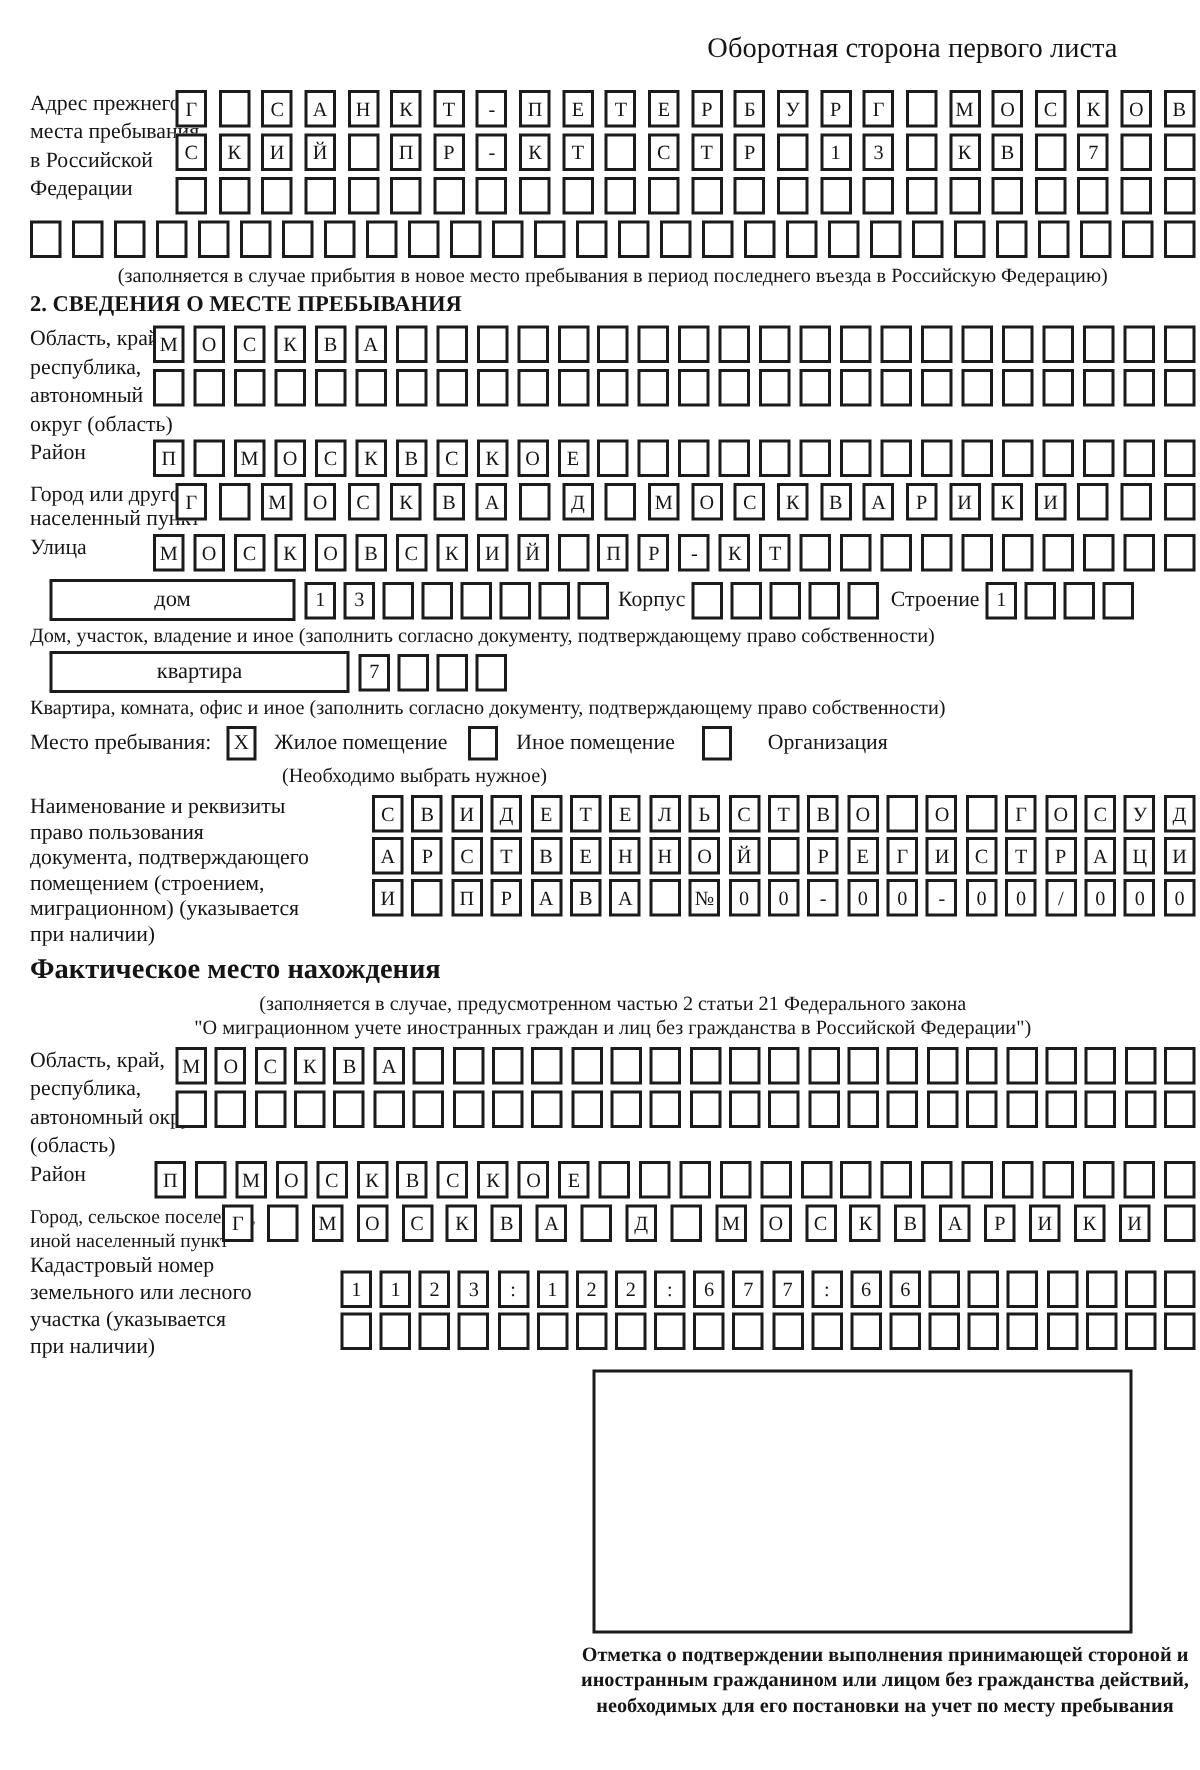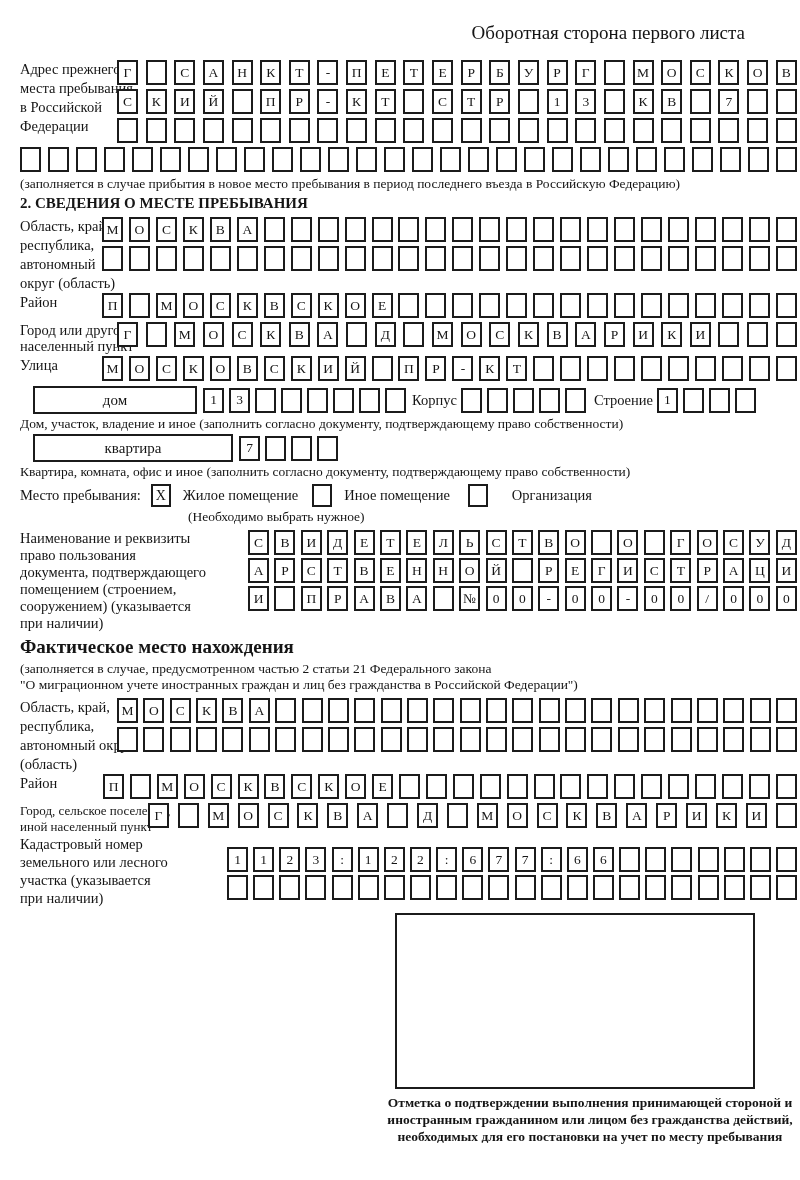--- a/index.html
+++ b/index.html
@@ -22,21 +22,21 @@
   }
   .widebox{
     box-sizing:border-box;border:2px solid #1b1b1b;height:28px;background:#fff;
     display:flex;align-items:center;justify-content:center;font-size:15px;flex:0 0 auto;
   }
   .chk{
     box-sizing:border-box;width:20px;height:23px;border:2px solid #1b1b1b;
     display:flex;align-items:center;justify-content:center;font-size:14px;flex:0 0 auto;background:#fff;
   }
   .note{font-size:13.5px;line-height:16px;}
-  .center{text-align:left;}
+  .center{text-align:center;}
   .h-bold{font-weight:bold;}
   .inline-row{display:flex;align-items:center;}
   .inline-label{font-size:14.5px;white-space:nowrap;}
   .stamp-box{box-sizing:border-box;border:2px solid #1b1b1b;background:#fff;}
   .caption{font-weight:bold;font-size:13.5px;line-height:17px;text-align:center;}
 </style>
 </head>
 <body>
 
 <div class="page">
@@ -380,21 +380,21 @@
     <div class="inline-label" style="margin-left:24px">Организация</div>
   </div>
   <div class="note" style="margin-top:2px;margin-left:168px">(Необходимо выбрать нужное)</div>
 
   <div class="frow" style="margin-top:5px">
     <div class="flabel" style="width:228px;line-height:17px">
       <div>Наименование и реквизиты</div>
       <div>право пользования</div>
       <div>документа, подтверждающего</div>
       <div>помещением (строением,</div>
-      <div>сооружением) (указывается</div>
+      <div>миграционном) (указывается</div>
       <div>при наличии)</div>
     </div>
     <div class="rowstack" style="width:549px;gap:3px">
       <div class="boxrow" style="width:549px">
           <div class="cbox">С</div>
           <div class="cbox">В</div>
           <div class="cbox">И</div>
           <div class="cbox">Д</div>
           <div class="cbox">Е</div>
           <div class="cbox">Т</div>

